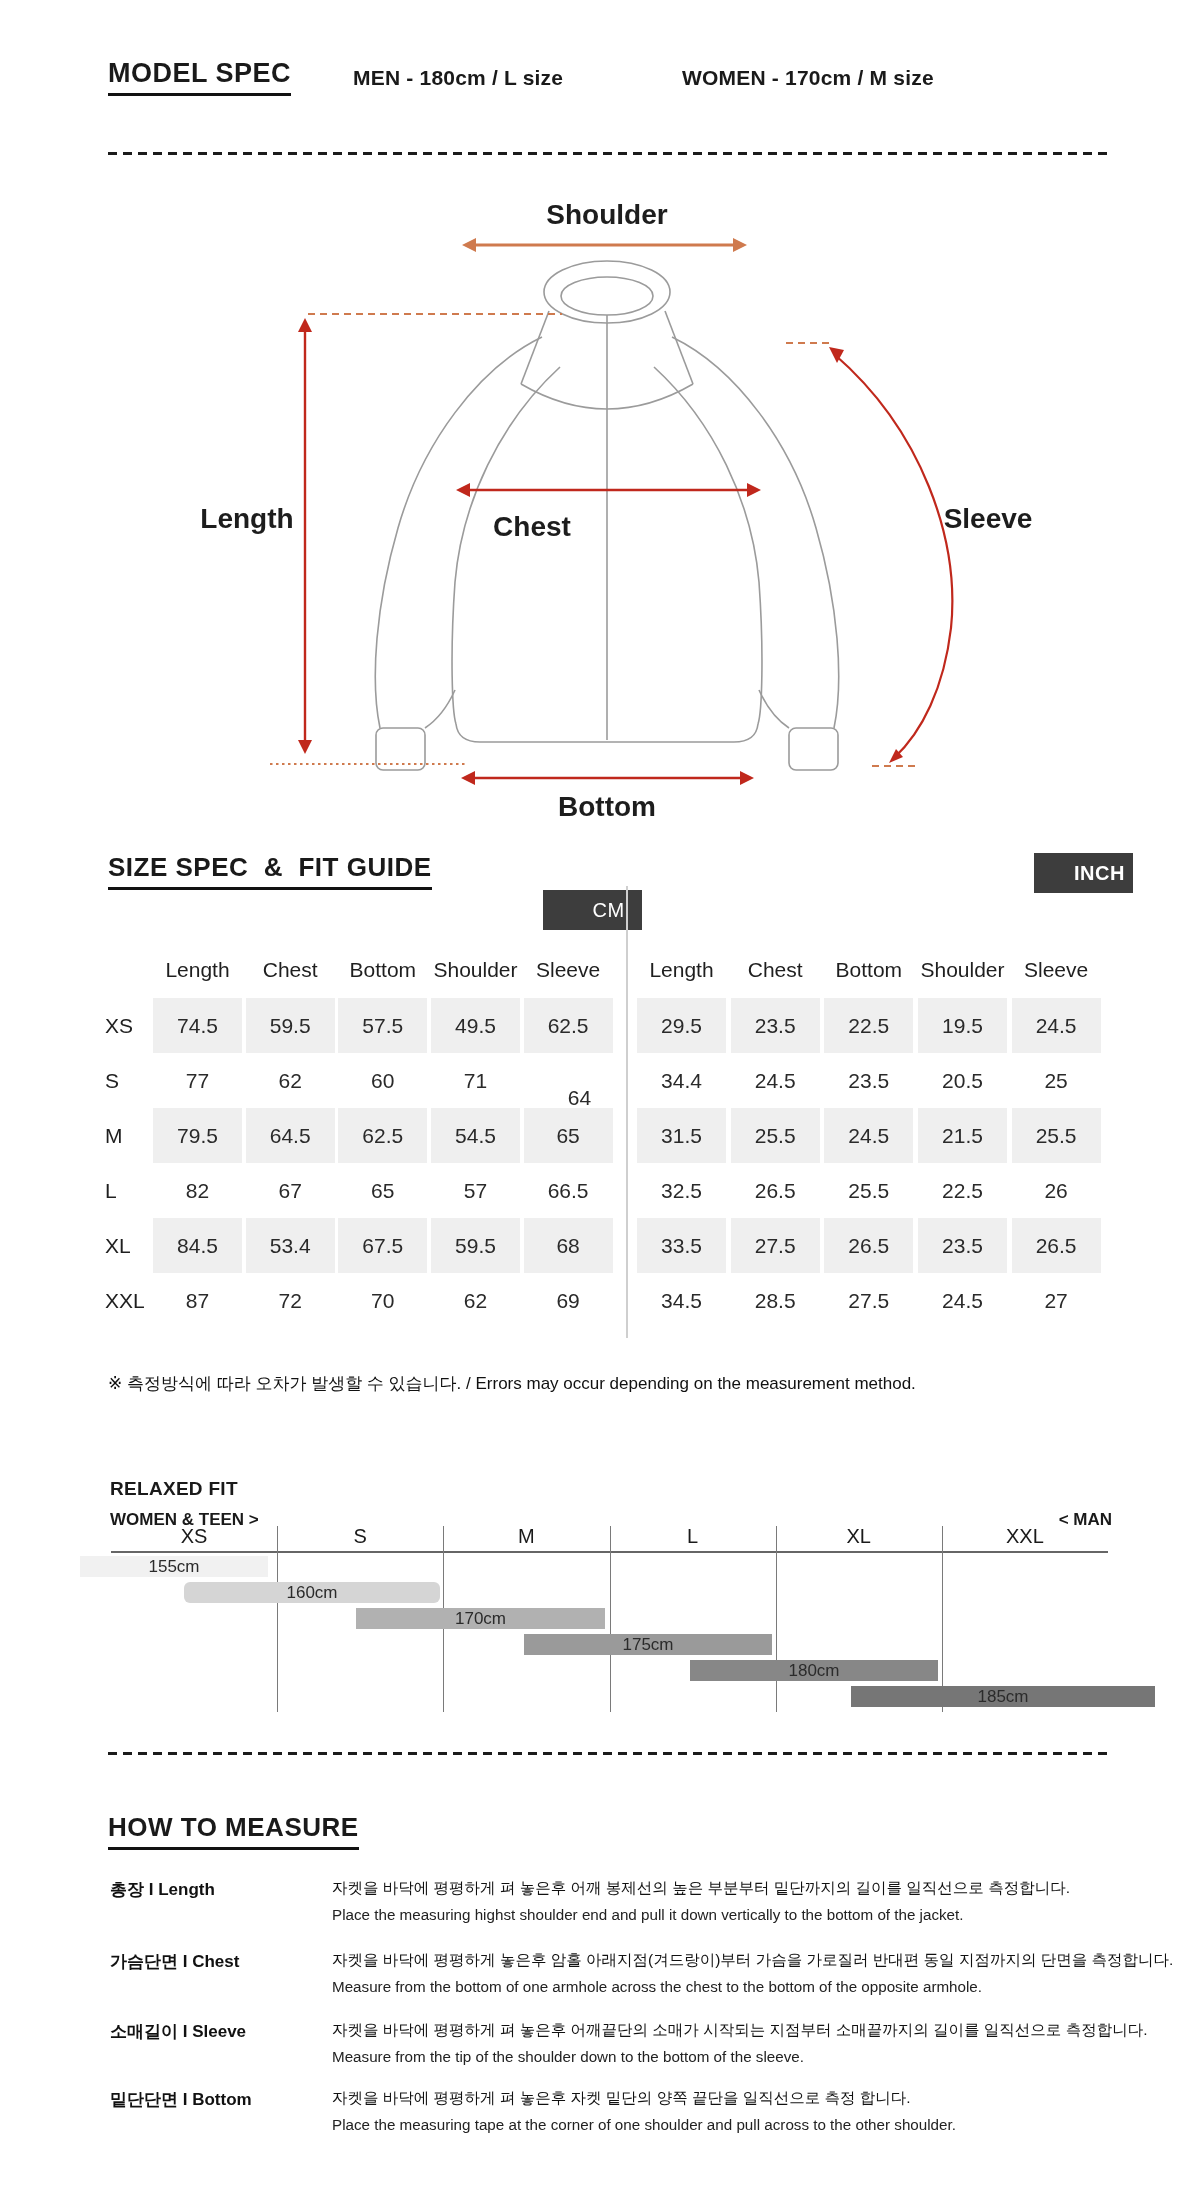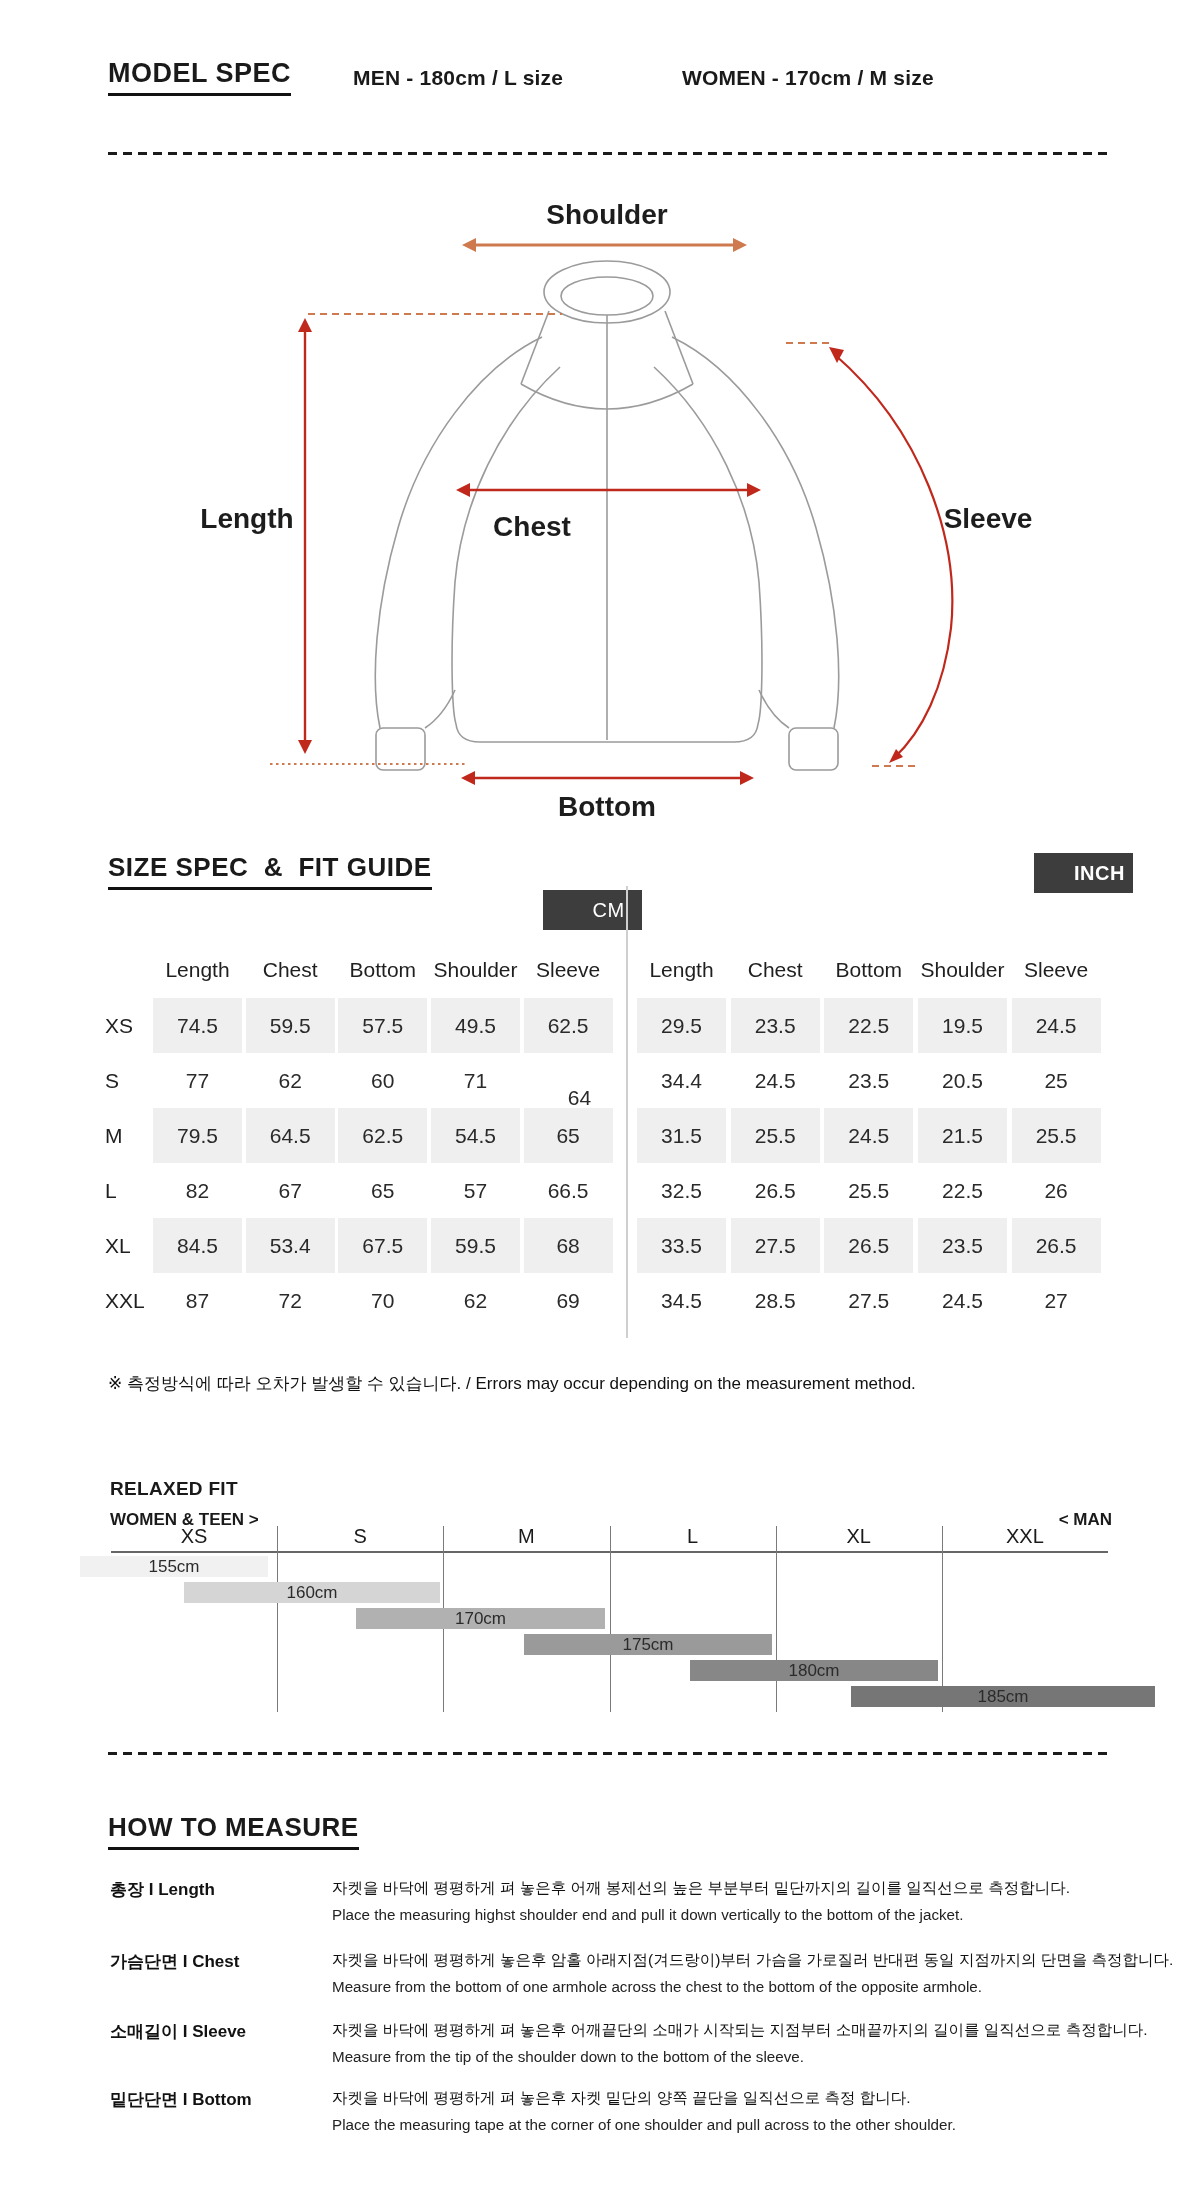--- a/index.html
+++ b/index.html
@@ -201,21 +201,21 @@
       <div class="abs fit-col-lbl" style="left: 443.34px; width: 166.17px;">M</div>
       <div class="abs fit-col-lbl" style="left: 609.51px; width: 166.17px;">L</div>
       <div class="abs fit-col-lbl" style="left: 775.68px; width: 166.17px;">XL</div>
       <div class="abs fit-col-lbl" style="left: 941.85px; width: 166.17px;">XXL</div>
       <div class="abs fit-line" style="left: 277.17px;"></div>
       <div class="abs fit-line" style="left: 443.34px;"></div>
       <div class="abs fit-line" style="left: 609.51px;"></div>
       <div class="abs fit-line" style="left: 775.68px;"></div>
       <div class="abs fit-line" style="left: 941.85px;"></div>
       <div class="abs fit-bar" style="left: 80px; width: 188px; top: 1556px; background: rgb(241, 241, 241);">155cm</div>
-      <div class="abs fit-bar" style="left: 184px; width: 256px; top: 1582px; background: rgb(213, 213, 213);">160cm</div>
+      <div class="abs fit-bar" style="left: 184px; width: 256px; top: 1582px; background: rgb(213, 213, 213); border-radius: 6px;">160cm</div>
       <div class="abs fit-bar" style="left: 356px; width: 249px; top: 1608px; background: rgb(177, 177, 177);">170cm</div>
       <div class="abs fit-bar" style="left: 524px; width: 248px; top: 1634px; background: rgb(154, 154, 154);">175cm</div>
       <div class="abs fit-bar" style="left: 690px; width: 248px; top: 1660px; background: rgb(135, 135, 135);">180cm</div>
       <div class="abs fit-bar" style="left: 851px; width: 304px; top: 1686px; background: rgb(118, 118, 118);">185cm</div>
     </div>
 
   <div class="abs dashed divider2"></div>
 
   <div class="abs u-title htm-title">HOW TO MEASURE</div>
   <div id="measure">

